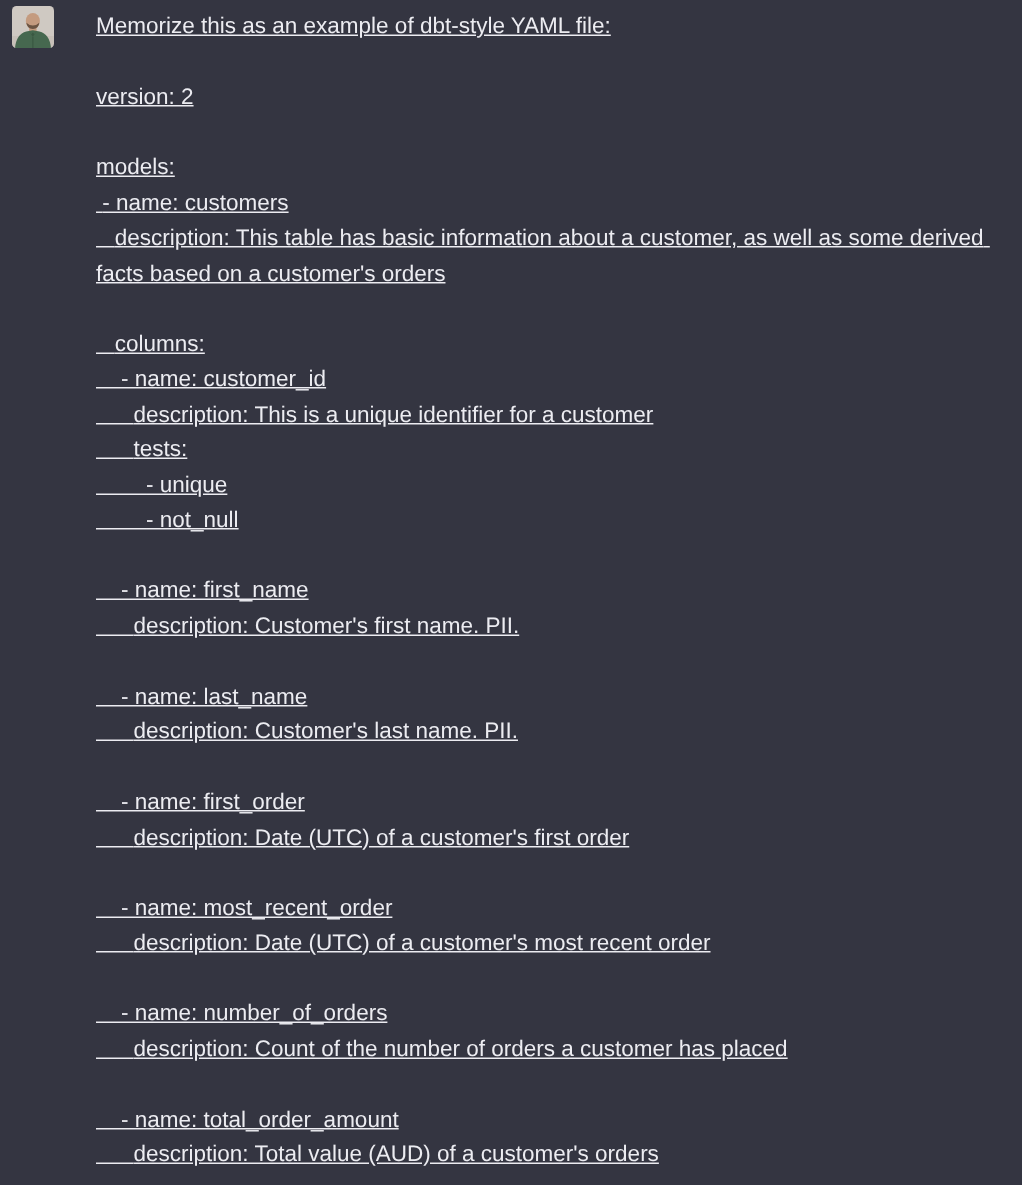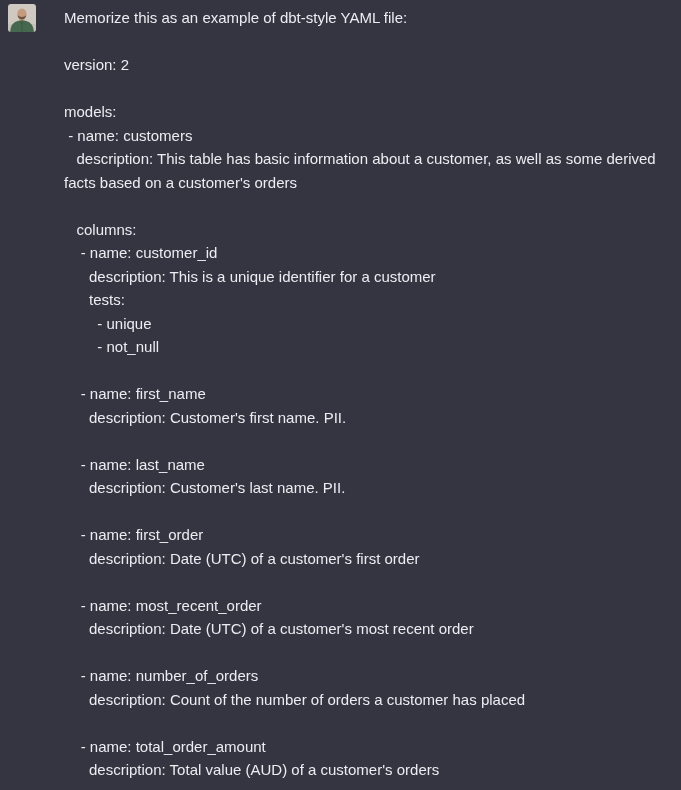--- a/index.html
+++ b/index.html
@@ -60,21 +60,21 @@
 
       <path d="M9.6 11.2 Q10 15.2 13.9 15.4 Q17.8 15.2 18.2 11.2 Q16.5 13 13.9 13 Q11.3 13 9.6 11.2 Z" fill="#6B5442"></path>
 
       <path d="M2 28 Q3 18.5 9.5 17 L13.9 16.2 L18.3 17 Q25 18.5 26 28 Z" fill="#46684F"></path>
 
       <path d="M11.2 16.6 L13.9 20.5 L16.6 16.6 L14.9 18.8 L13.9 17.6 L12.9 18.8 Z" fill="#3A5842"></path>
       <path d="M13.9 20.5 L13.9 28" stroke-width="0.8" fill="none" stroke="#3A5842"></path>
     </svg>
   </span>
 
-  <div class="message-text" style="color: rgb(236, 236, 241);">Memorize this as an example of dbt-style YAML file:
+  <div class="message-text" style="color: rgb(236, 236, 241); text-decoration: underline;">Memorize this as an example of dbt-style YAML file:
 
 version: 2
 
 models:
  - name: customers
    description: This table has basic information about a customer, as well as some derived facts based on a customer's orders
 
    columns:
     - name: customer_id
       description: This is a unique identifier for a customer

